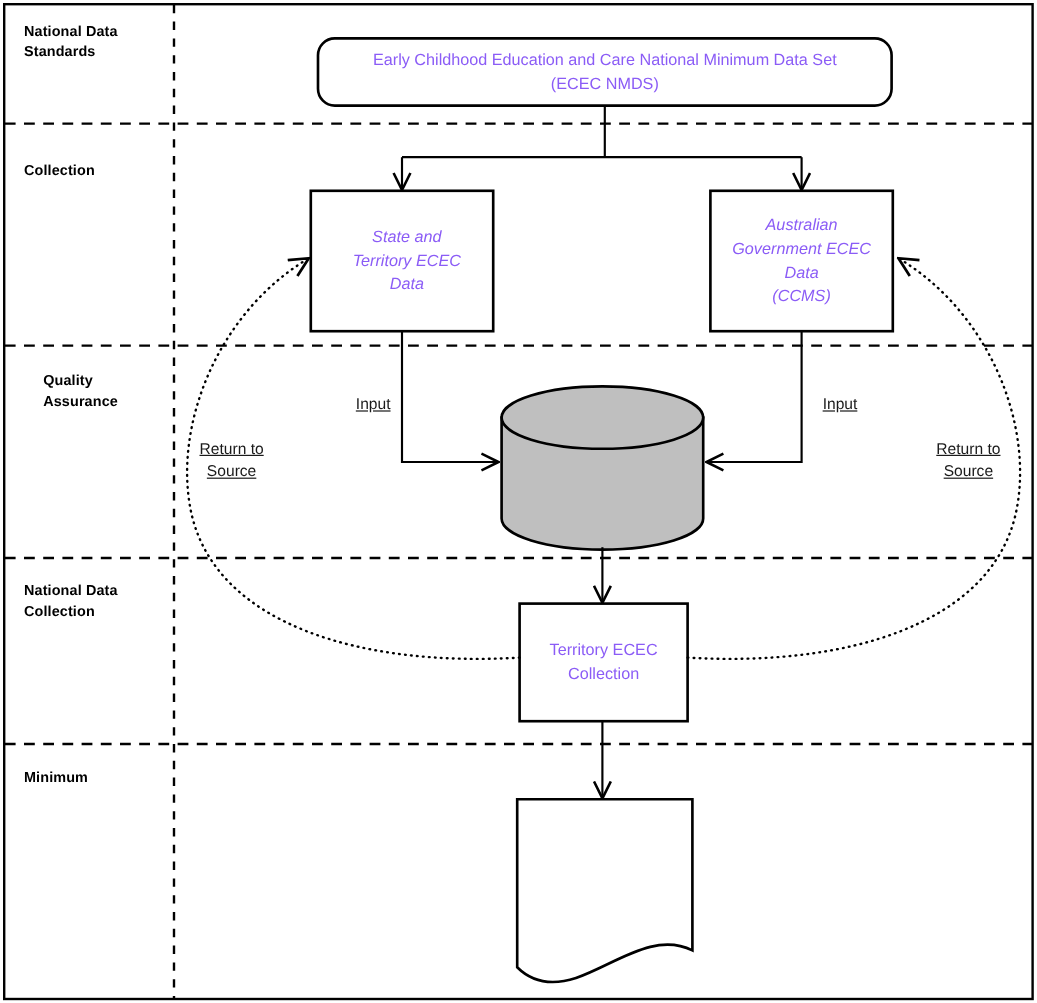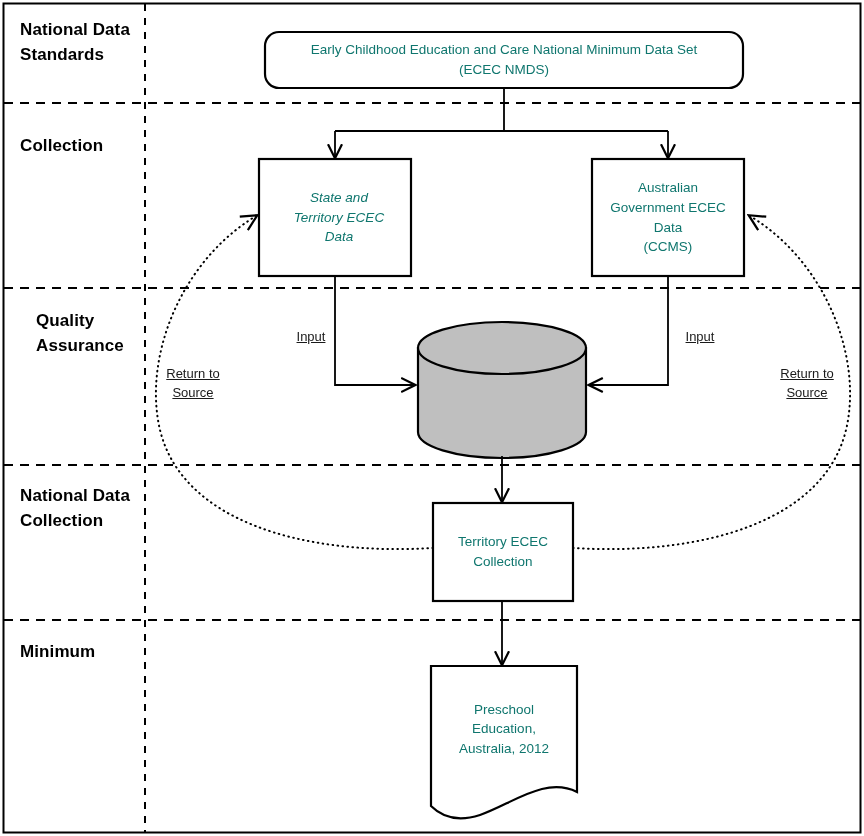--- a/index.html
+++ b/index.html
@@ -20,31 +20,31 @@
   #diagram-svg {
     position: absolute;
     left: 0;
     top: 0;
     width: 864px;
     height: 836px;
   }
   .lane-label {
     position: absolute;
     font-weight: bold;
-    font-size: 17px;
+    font-size: 12px;
     color: #000000;
     line-height: 1.45;
     letter-spacing: 0.1px;
     white-space: pre-line;
   }
   .node-text {
     position: absolute;
     text-align: center;
     font-size: 13.5px;
-    color: #0f766e;
+    color: #8b5cf6;
     line-height: 1.45;
     white-space: pre-line;
     display: flex;
     align-items: center;
     justify-content: center;
   }
   .edge-text {
     position: absolute;
     text-align: center;
     font-size: 13px;
@@ -123,32 +123,29 @@
 Collection</div>
   <div class="lane-label" style="left:20px; top:640px;">Minimum</div>
 
   <div class="node-text" style="left:269px; top:32px; width:470px; height:56px;">Early Childhood Education and Care National Minimum Data Set
 (ECEC NMDS)</div>
 
   <div class="node-text" style="left:263px; top:159px; width:152px; height:117px;font-style:italic;">State and
 Territory ECEC
 Data</div>
 
-  <div class="node-text" style="left:592px; top:159px; width:152px; height:117px;">Australian
+  <div class="node-text" style="left:592px; top:159px; width:152px; height:117px;font-style:italic;">Australian
 Government ECEC
 Data
 (CCMS)</div>
 
 
   <div class="node-text" style="left:433px; top:503px; width:140px; height:98px;">Territory ECEC
 Collection</div>
 
-  <div class="node-text" style="left:431px; top:666px; width:146px; height:126px;">Preschool
-Education,
-Australia, 2012</div>
 
   <div class="edge-text" style="left:283px; top:328px; width:56px;">Input</div>
   <div class="edge-text" style="left:672px; top:328px; width:56px;">Input</div>
   <div class="edge-text" style="left:152px; top:365px; width:82px;">Return to
 Source</div>
   <div class="edge-text" style="left:766px; top:365px; width:82px;">Return to
 Source</div>
 
 </div>
 

